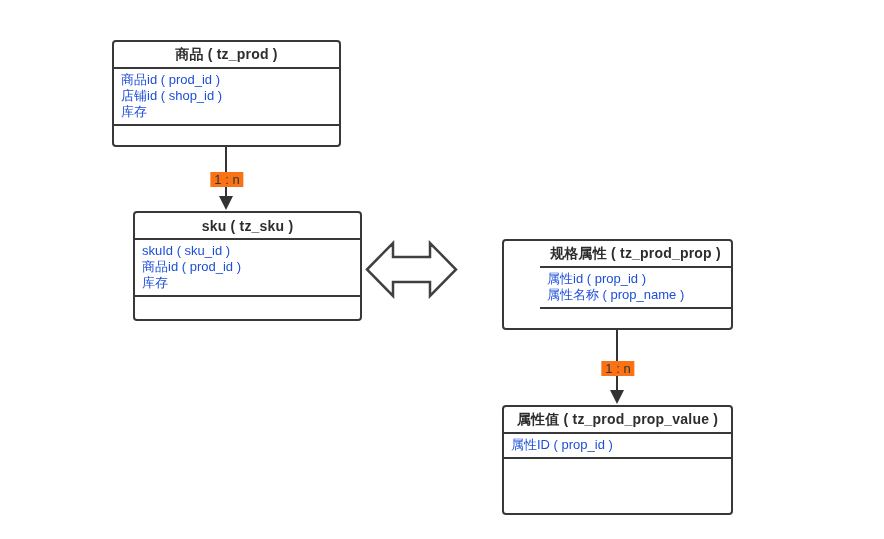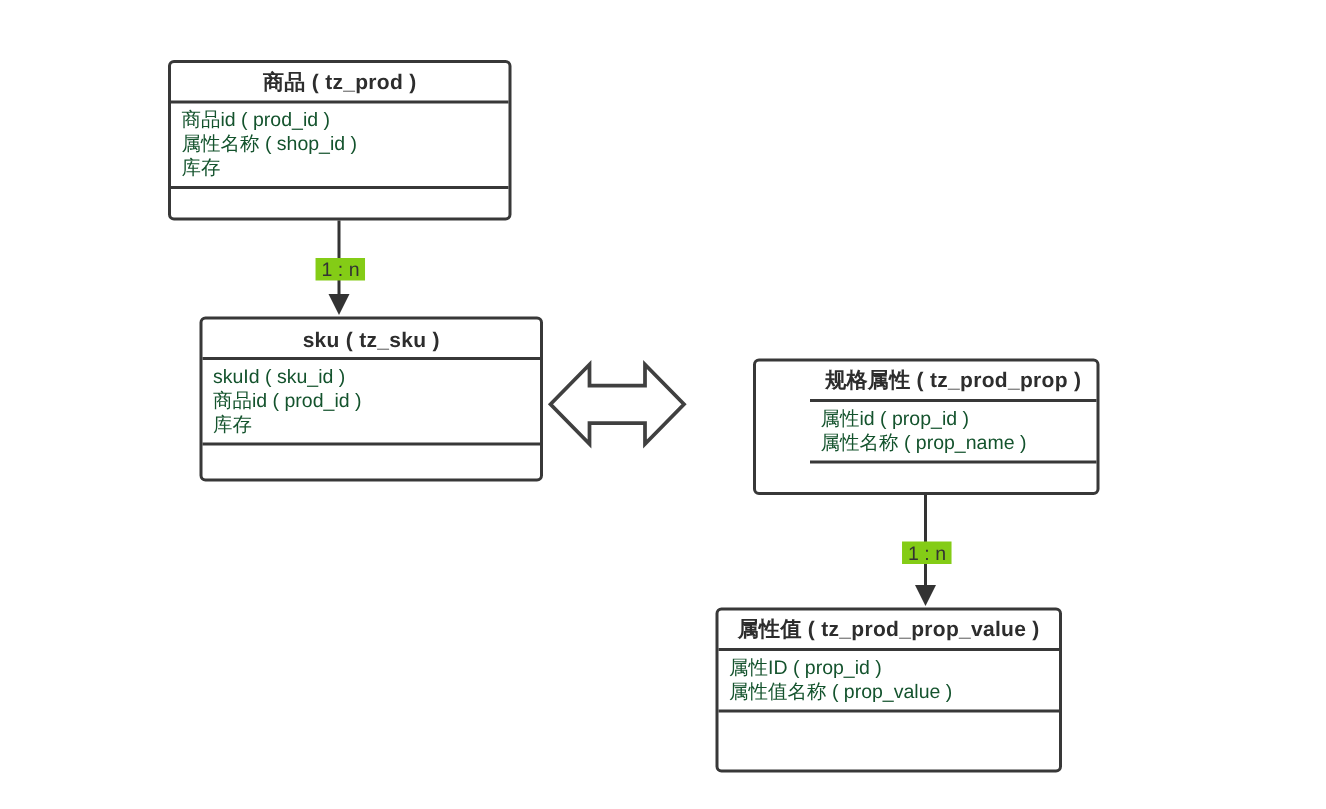--- a/index.html
+++ b/index.html
@@ -34,29 +34,29 @@
     color: #2d2d2d;
     letter-spacing: 0.2px;
     white-space: nowrap;
   }
   .entity-fields {
     flex: 0 0 auto;
     border-bottom: 2px solid #383838;
     padding: 3px 7px 4px 7px;
     font-size: 13px;
     line-height: 16px;
-    color: #14532d;
+    color: #1d4ed8;
   }
   .entity-field { white-space: nowrap; }
   .entity-footer { flex: 1 1 auto; }
 
   #entity-prod       { left: 112px; top:  40px; width: 229px; height: 107px; }
   #entity-sku        { left: 112px; top: 211px; width: 229px; height: 110px; margin-left: 21px; }
   #entity-prop       { left: 502px; top: 239px; width: 231px; height:  91px; padding-left: 36px; }
-  #entity-prop-value { left: 477px; top: 405px; width: 231px; height: 110px; }
+  #entity-prop-value { left: 502px; top: 405px; width: 231px; height: 110px; }
 
   
   .connector-line {
     position: absolute;
     width: 2px;
     background: #333333;
   }
   #connector-1-line { left: 225px; top: 147px; height: 53px; }
   #connector-2-line { left: 616px; top: 330px; height: 64px; }
 
@@ -66,21 +66,21 @@
     border-left: 7px solid transparent;
     border-right: 7px solid transparent;
     border-top: 14px solid #333333;
   }
   #connector-1-head { left: 219px; top: 196px; }
   #connector-2-head { left: 610px; top: 390px; }
 
   .cardinality-label {
     position: absolute;
     transform: translateX(-50%);
-    background: #84cc16;
+    background: #f97316;
     padding: 0 4px;
     font-size: 13px;
     color: #333333;
     white-space: nowrap;
   }
   #connector-1-label { left: 227px; top: 172px; }
   #connector-2-label { left: 618px; top: 361px; }
 
   
   .double-arrow {
@@ -91,21 +91,21 @@
 </style>
 </head>
 <body>
 
 <div class="canvas">
 
   <div class="entity" id="entity-prod">
     <div class="entity-title">商品 ( tz_prod )</div>
     <div class="entity-fields">
       <div class="entity-field">商品id ( prod_id )</div>
-      <div class="entity-field">属性名称 ( shop_id )</div>
+      <div class="entity-field">店铺id ( shop_id )</div>
       <div class="entity-field">库存</div>
     </div>
     <div class="entity-footer"></div>
   </div>
 
   <div class="connector-line" id="connector-1-line"></div>
   <div class="arrowhead-down" id="connector-1-head"></div>
   <div class="cardinality-label" id="connector-1-label">1 : n</div>
 
   <div class="entity" id="entity-sku">
@@ -132,18 +132,17 @@
   </div>
 
   <div class="connector-line" id="connector-2-line"></div>
   <div class="arrowhead-down" id="connector-2-head"></div>
   <div class="cardinality-label" id="connector-2-label">1 : n</div>
 
   <div class="entity" id="entity-prop-value">
     <div class="entity-title">属性值 ( tz_prod_prop_value )</div>
     <div class="entity-fields">
       <div class="entity-field">属性ID ( prop_id )</div>
-      <div class="entity-field">属性值名称 ( prop_value )</div>
     </div>
     <div class="entity-footer"></div>
   </div>
 
 </div>
 
 </body></html>

